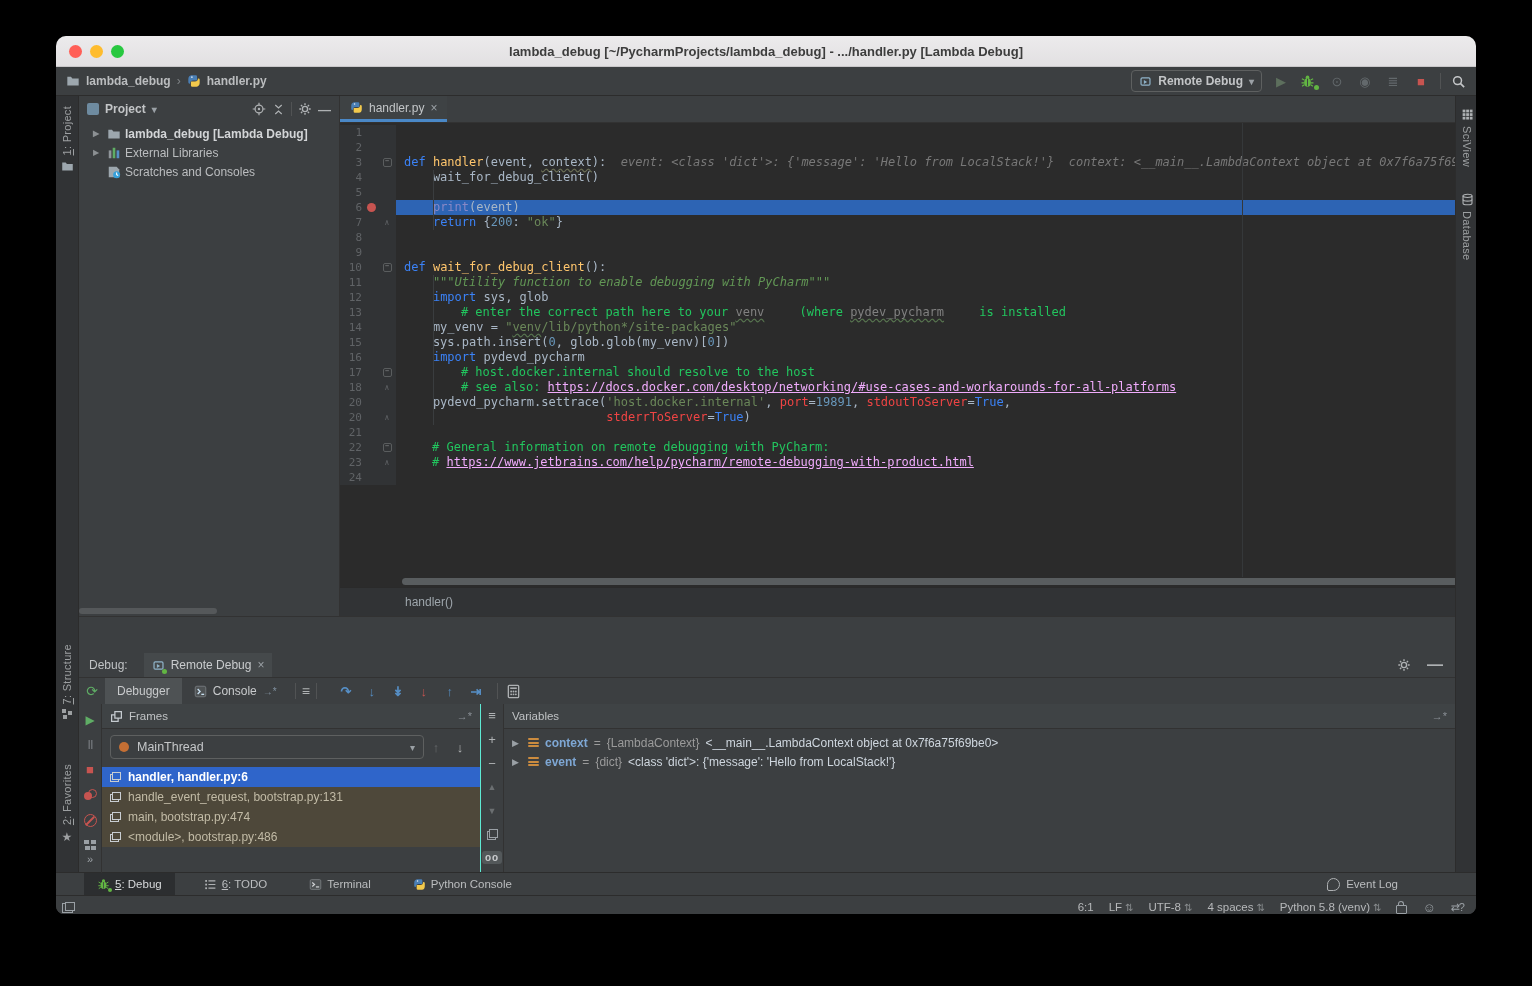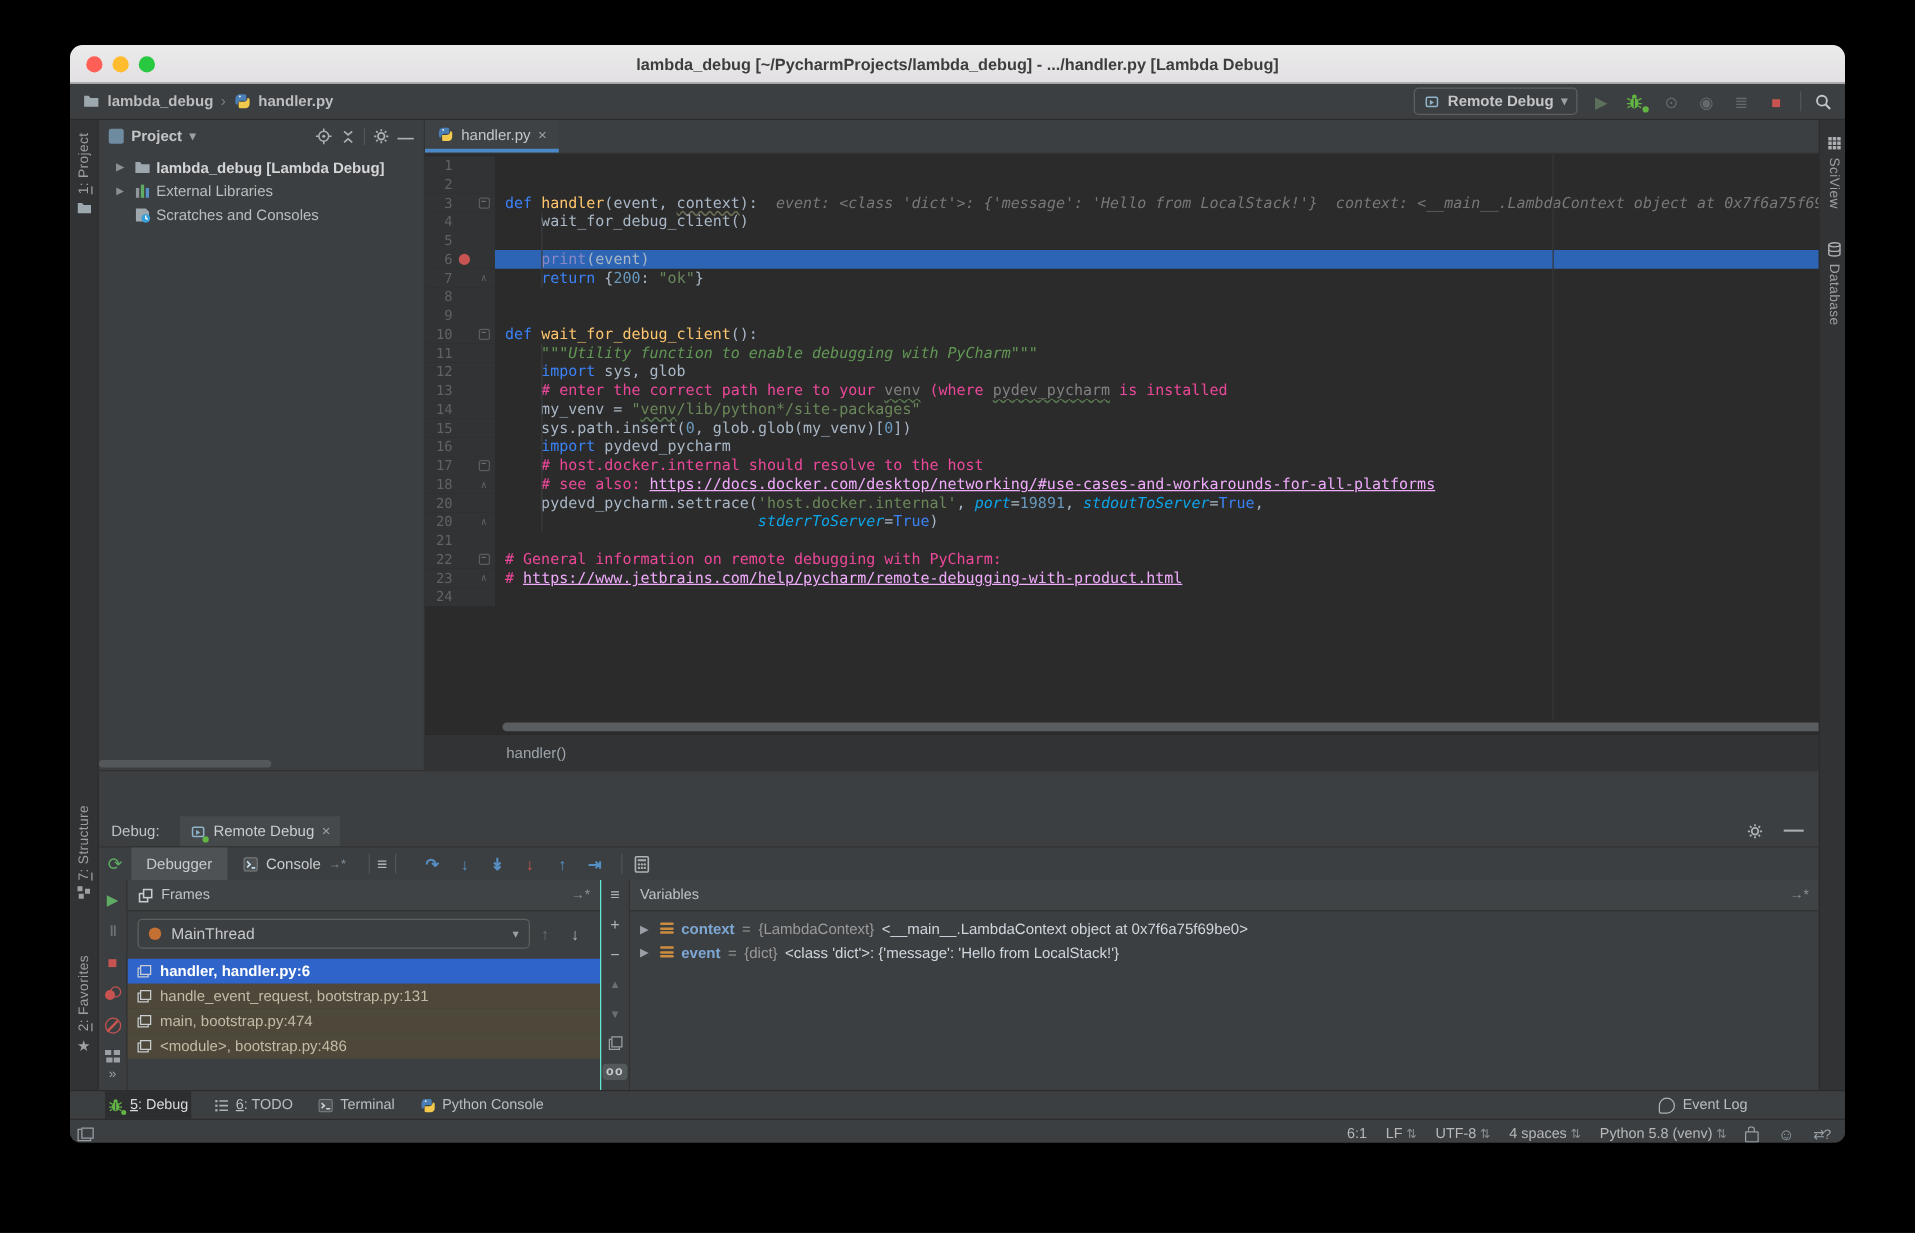--- a/index.html
+++ b/index.html
@@ -46,23 +46,23 @@
   .code-row{display:flex;height:15px;}
   .gutter{width:56px;flex:none;background:#313335;display:flex;align-items:center;}
   .ln{width:22px;text-align:right;color:#606366;font-size:11px;flex:none;}
   .bp-col{width:18px;display:flex;justify-content:center;align-items:center;flex:none;}
   .bp-dot{width:9px;height:9px;border-radius:50%;background:#c75450;}
   .fold-col{width:14px;color:#606366;font-size:8px;display:flex;justify-content:center;align-items:center;flex:none;}
   .fold-sq{border:1px solid #5a5d5e;border-radius:2px;width:7px;height:7px;line-height:5px;text-align:center;font-size:7px;color:#8a8d8f;}
   .code-text{flex:1;white-space:pre;padding-left:8px;color:#a9b7c6;}
   .code-row.cur .code-text{background:#2d64b4;}
   .tk-kw{color:#3b82f6;} .tk-fn{color:#ffc66d;} .tk-str{color:#6a8759;} .tk-doc{color:#629755;font-style:italic;}
-  .tk-cm{color:#ec4899;} .tk-cml{color:#f0abfc;text-decoration:underline;}
+  .tk-cm{color:#22c55e;margin-left:28px;} .tk-cml{color:#f0abfc;text-decoration:underline;}
   .tk-cmsp{color:#808080;text-decoration:underline wavy #57754f;text-underline-offset:2px;}
-  .tk-num{color:#6897bb;} .tk-prm{color:#0ea5e9;font-style:italic;} .tk-pl{color:#a9b7c6;} .tk-bi{color:#8888c6;}
+  .tk-num{color:#6897bb;} .tk-prm{color:#ef4444;} .tk-pl{color:#a9b7c6;} .tk-bi{color:#8888c6;}
   .tk-spp{color:#a9b7c6;text-decoration:underline wavy #6b6f55;text-underline-offset:2px;}
   .tk-strsp{color:#6a8759;text-decoration:underline wavy #57754f;text-underline-offset:2px;}
   .tk-hint{color:#787878;font-style:italic;}
   .margin-line{position:absolute;left:902px;top:0;bottom:0;width:1px;background:#35383a;}
   .guide{position:absolute;width:1px;background:#3a3d3f;}
   .estripe{position:absolute;right:0;top:0;bottom:0;width:14px;}
   .emark{position:absolute;border-radius:1px;}
   .hscroll{height:10px;position:relative;flex:none;}
   .hthumb{position:absolute;left:62px;right:22px;top:1px;height:7px;border-radius:4px;background:#595d5f;}
   .ebreadcrumb{height:28px;background:#313335;border-top:1px solid #2a2a2a;display:flex;align-items:center;padding-left:65px;color:#9da5ab;font-size:12px;flex:none;}
@@ -121,21 +121,21 @@
   .watches{font-size:10px;font-weight:bold;color:#caccce;background:#53585a;border-radius:3px;padding:2px 3px;line-height:9px;letter-spacing:1px;}
   .vars{flex:1;display:flex;flex-direction:column;}
   .vbody{padding-top:4px;}
   .vrow{height:19px;display:flex;align-items:center;gap:6px;padding-left:8px;font-size:12px;}
   .vrow .tri{color:#9aa0a5;font-size:9px;width:10px;}
   .varic{width:11px;height:9px;display:flex;flex-direction:column;justify-content:space-between;flex:none;}
   .varic span{height:2px;background:#cc8c3f;border-radius:1px;}
   .vname{color:#7ea7d4;font-weight:bold;} .vgray{color:#9b9b9b;} .vval{color:#ced6de;}
   
   .toolbtns{height:22px;background:#3c3f41;border-top:1px solid #2c2c2c;display:flex;align-items:center;padding-left:28px;flex:none;font-size:11.5px;color:#bbbdbf;}
-  .twb{display:flex;align-items:center;gap:5px;height:22px;padding:0 2px;}
+  .twb{display:flex;align-items:center;gap:5px;height:22px;padding:0 13px;}
   .twb.sel{background:#2c2e30;color:#d8dadc;}
   .twb u, .vlabel u, .vlabel-r u{text-decoration:underline;}
   .eventlog{margin-left:auto;margin-right:78px;display:flex;align-items:center;gap:6px;}
   .bubble{width:11px;height:11px;border:1.4px solid #aeb1b3;border-radius:50% 50% 50% 2px;}
   .statusbar{height:22px;background:#3c3f41;border-top:1px solid #2c2c2c;display:flex;align-items:center;font-size:11.5px;color:#b6b8ba;flex:none;padding:0 12px 0 6px;}
   .corner-ic{width:13px;height:11px;position:relative;}
   .corner-ic::before{content:"";position:absolute;left:0;bottom:0;width:9px;height:8px;border:1.4px solid #9aa0a5;}
   .corner-ic::after{content:"";position:absolute;right:0;top:0;width:8px;height:7px;border:1.4px solid #9aa0a5;background:#3c3f41;}
   .sb-right{margin-left:auto;display:flex;align-items:center;gap:15px;}
   .sb-item{display:flex;align-items:center;gap:3px;}

